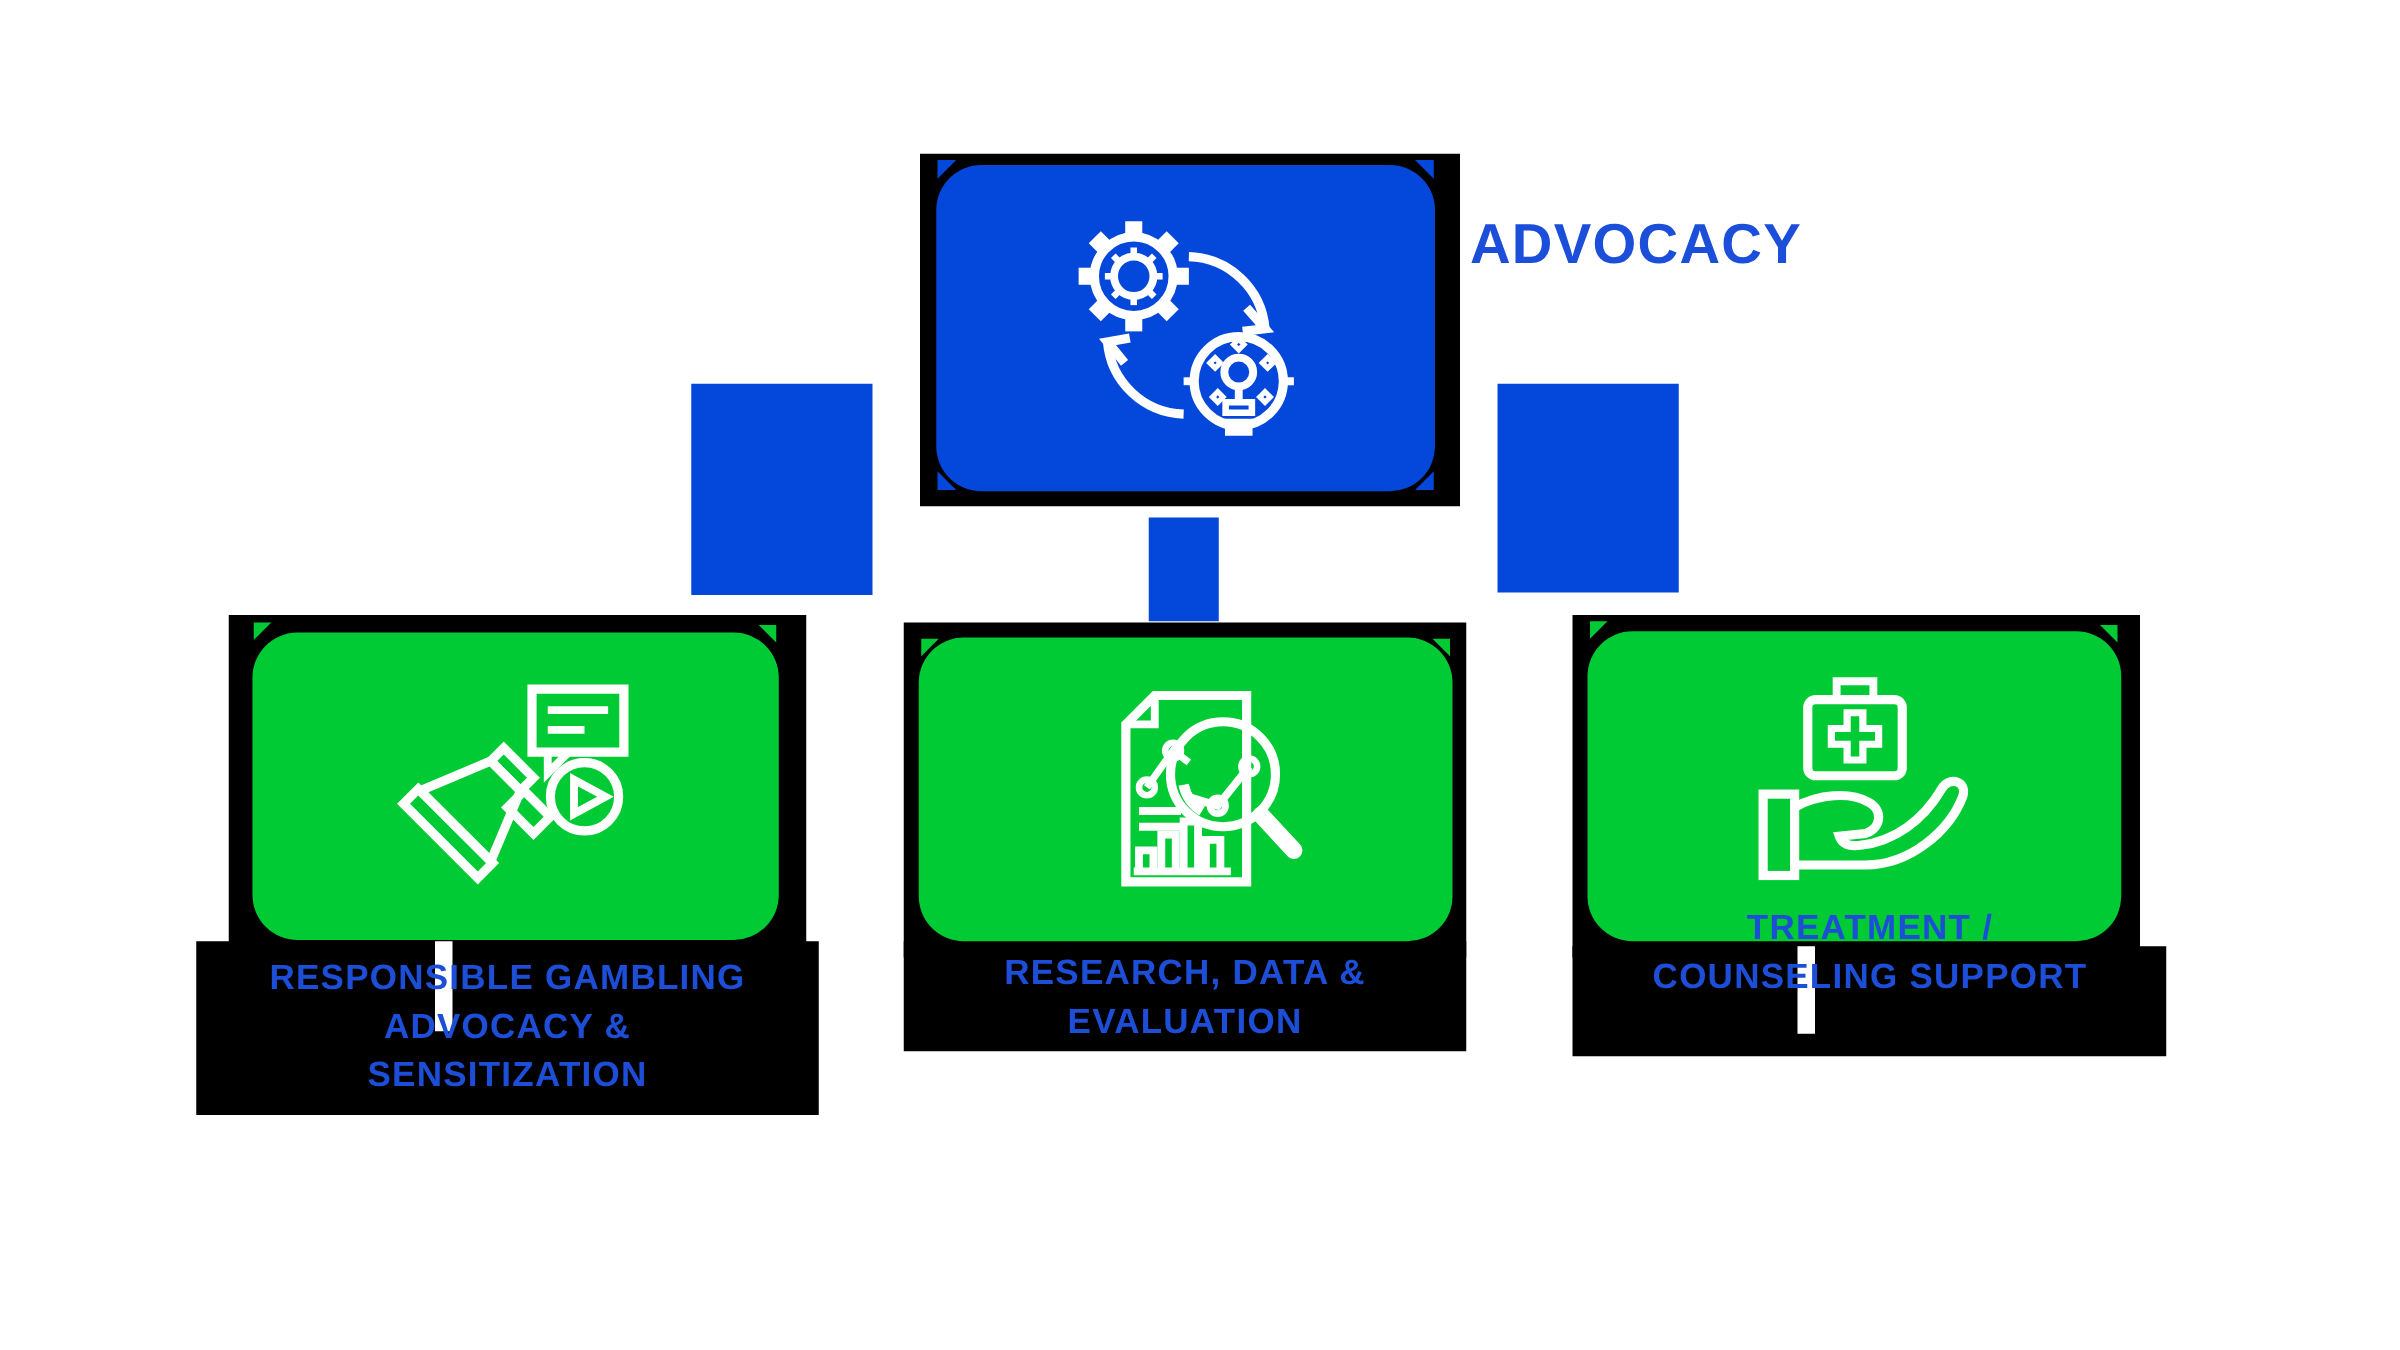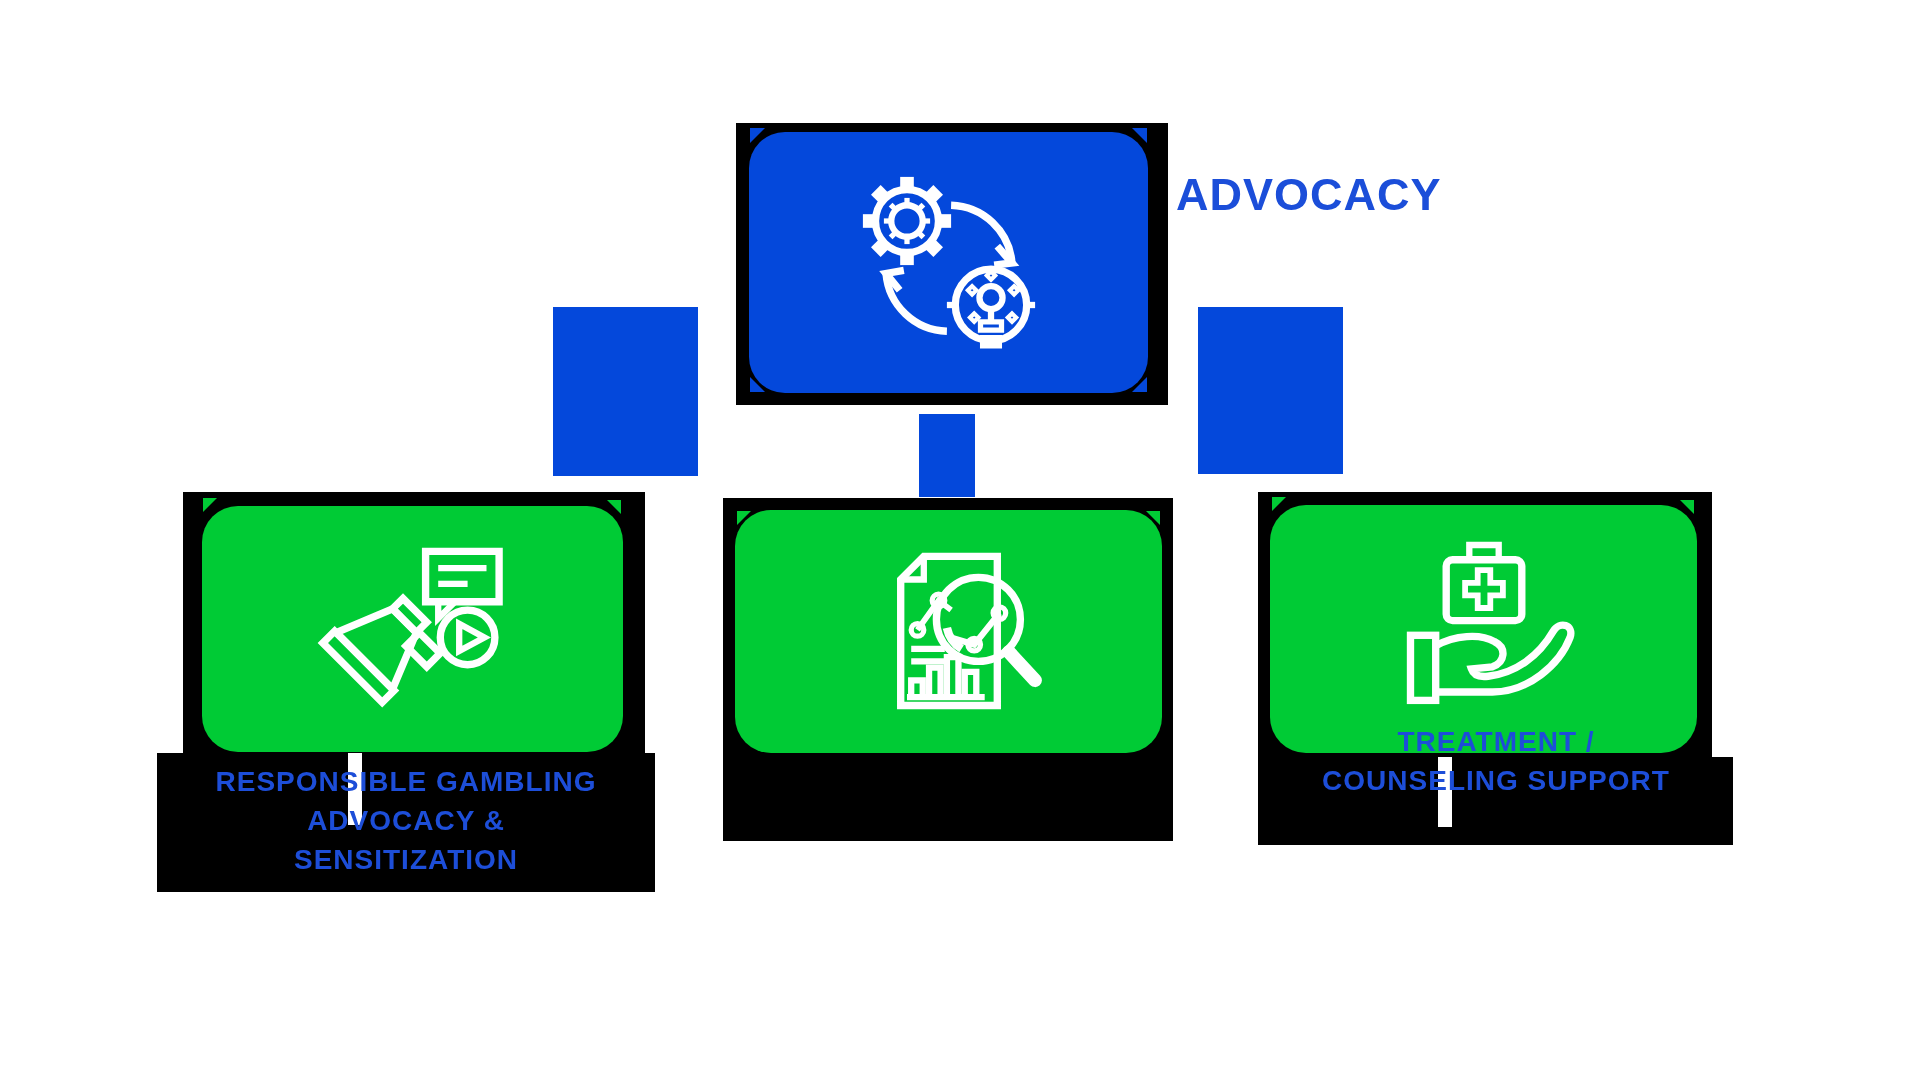--- a/index.html
+++ b/index.html
@@ -155,20 +155,22 @@
         <circle cx="128" cy="88" r="40" stroke-width="7"></circle>
         <path d="M 98,96 A 31 31 0 0 0 112,116" stroke-width="8"></path>
         <path d="M 104,106 L 124,112 L 148,82" stroke-width="6"></path>
         <circle cx="124" cy="112" r="6" stroke-width="5"></circle>
         <circle cx="148" cy="82" r="6" stroke-width="5"></circle>
         <line x1="157" y1="119" x2="182" y2="146" stroke-width="13" stroke-linecap="round"></line>
       </g>
     </svg>
   </div>
   <div class="label-shadow" style="left:723px;top:753px;width:450px;height:88px;"></div>
+  <div class="node-label" style="left:673px;top:758px;width:550px;">RESEARCH, DATA &amp;
+EVALUATION</div>
 
   <div class="shadow-rect" style="left:1258px;top:492px;width:454px;height:274px;"></div>
   <div class="notch tl-green" style="left:1272px;top:497px;"></div>
   <div class="notch tr-green" style="left:1680px;top:500px;"></div>
   <div class="fill-box green-box" style="left:1270px;top:505px;width:427px;height:248px;z-index:4;">
 
     <svg class="icon-svg" width="210" height="210" viewBox="0 0 200 200">
       <g stroke="#ffffff" fill="none">
 
         <path d="M 86,34 V 20 H 114 V 34" stroke-width="6"></path>

